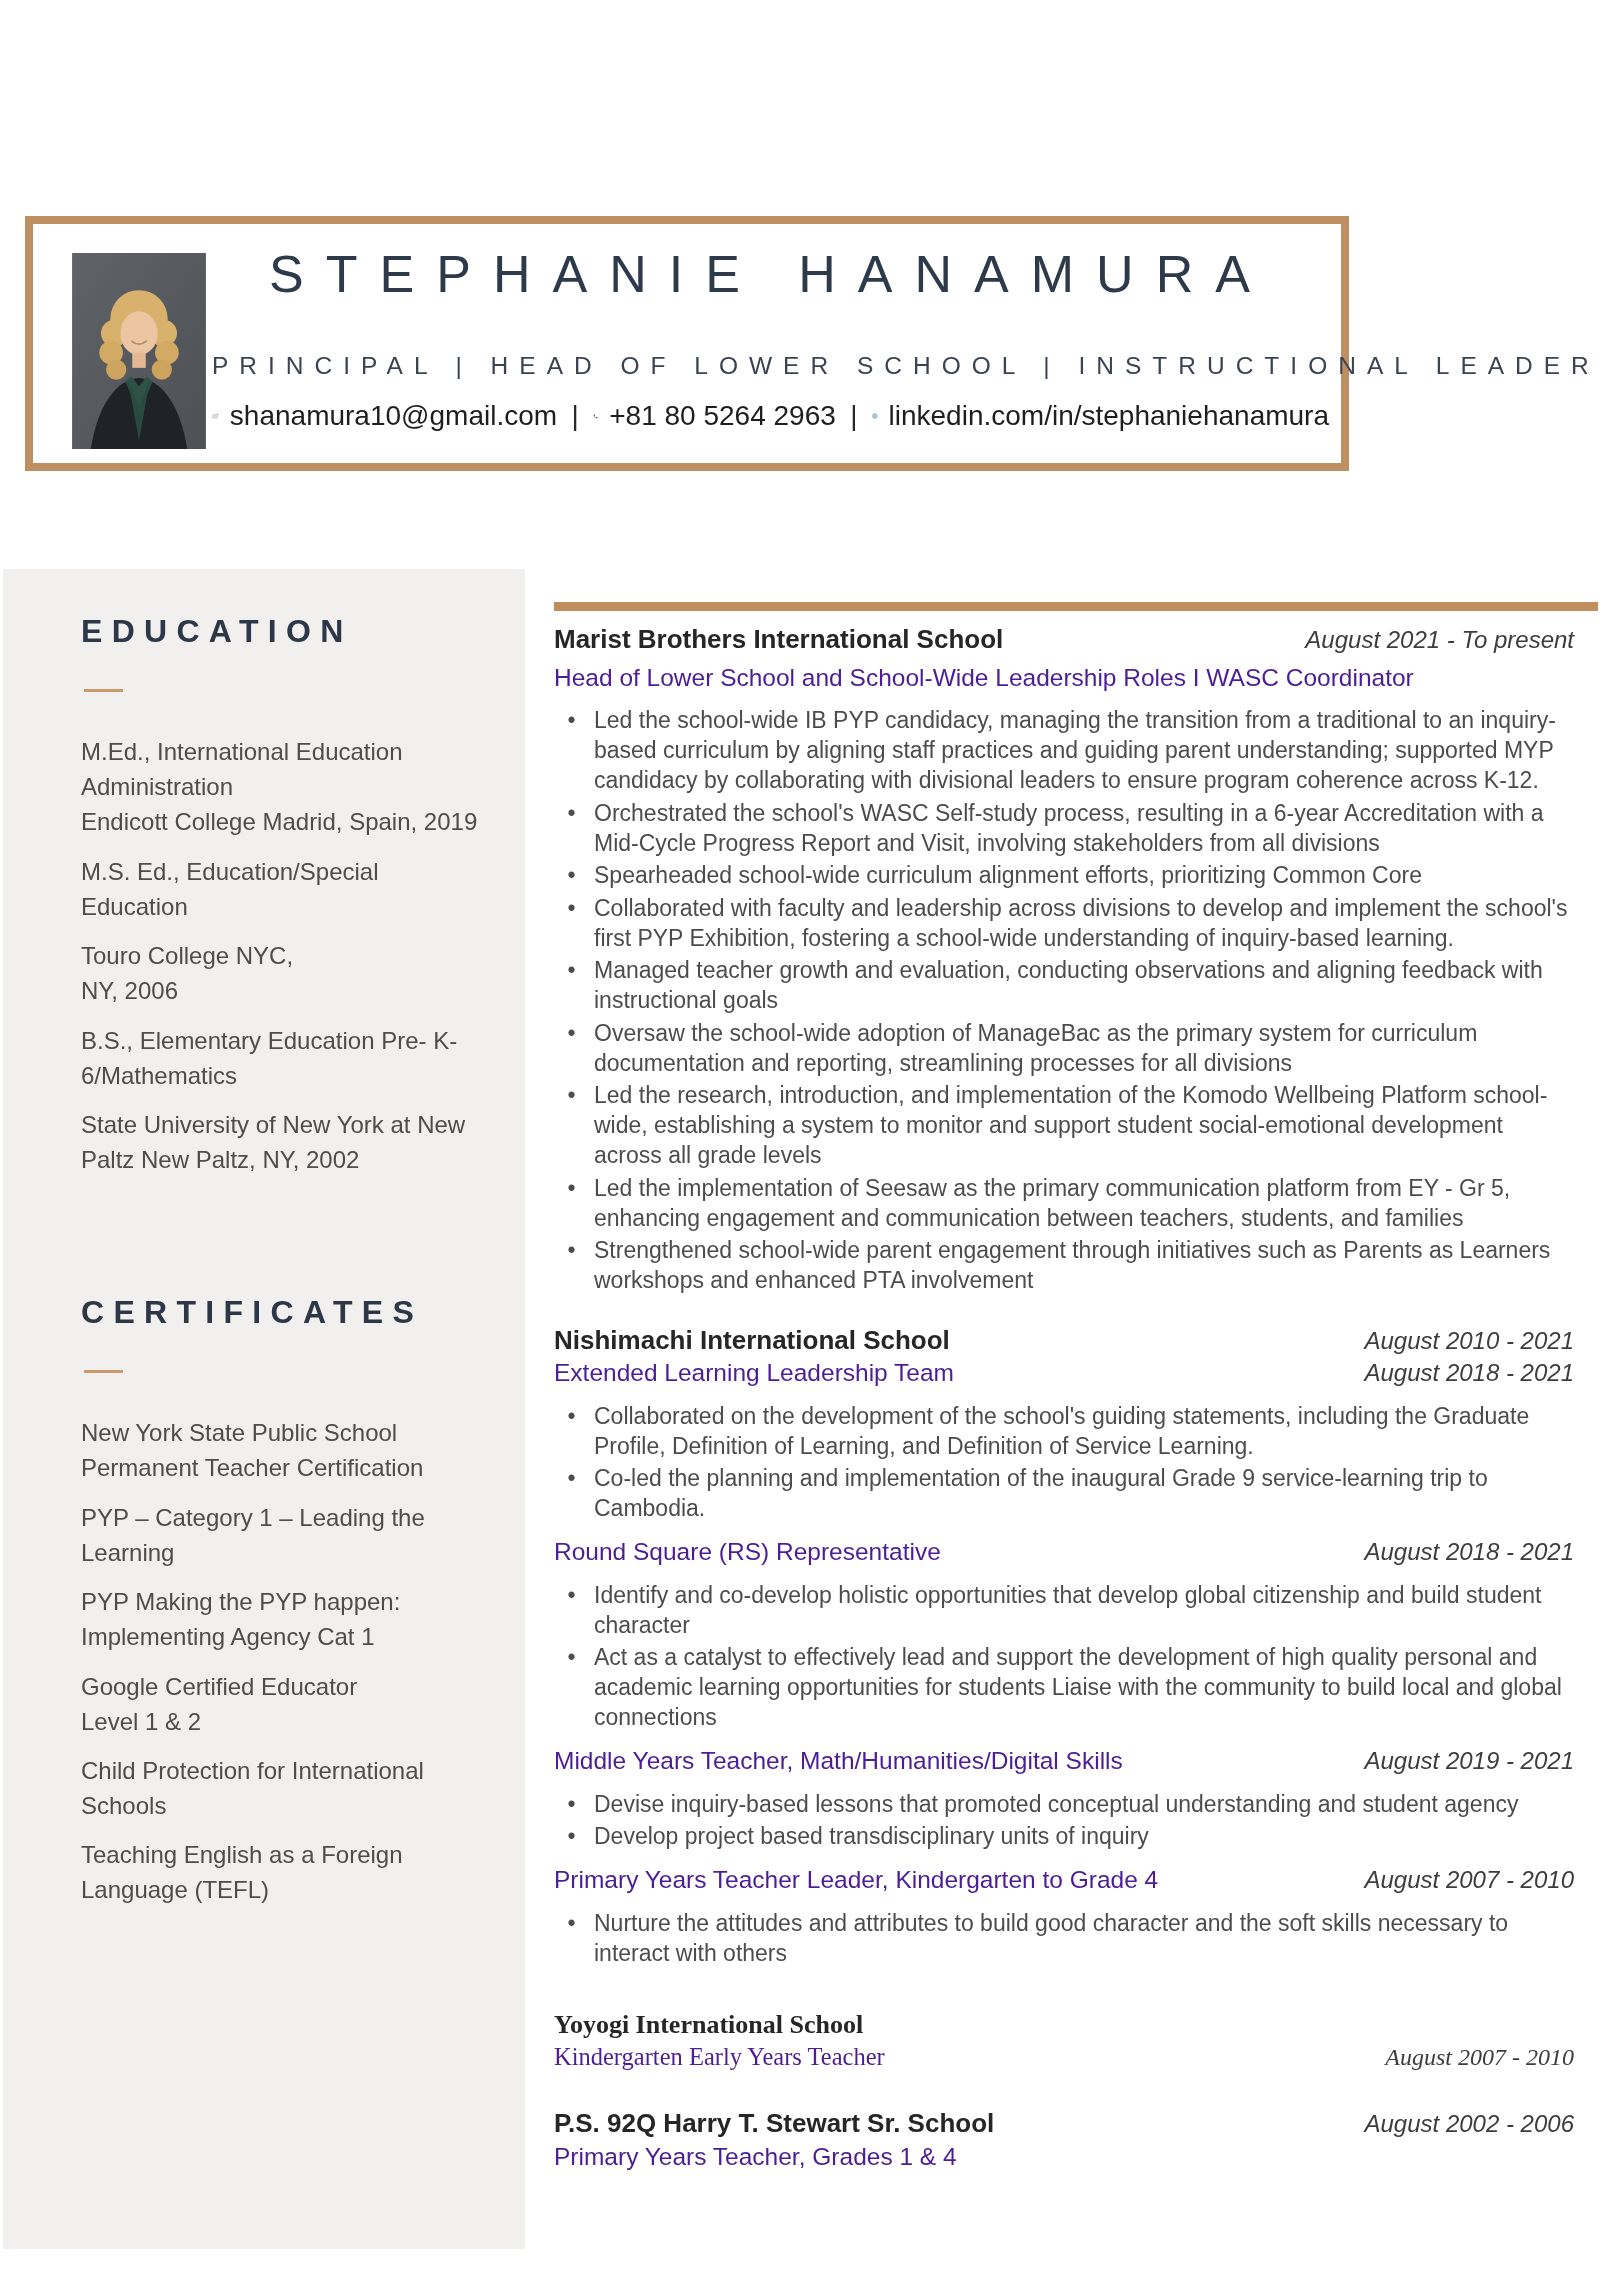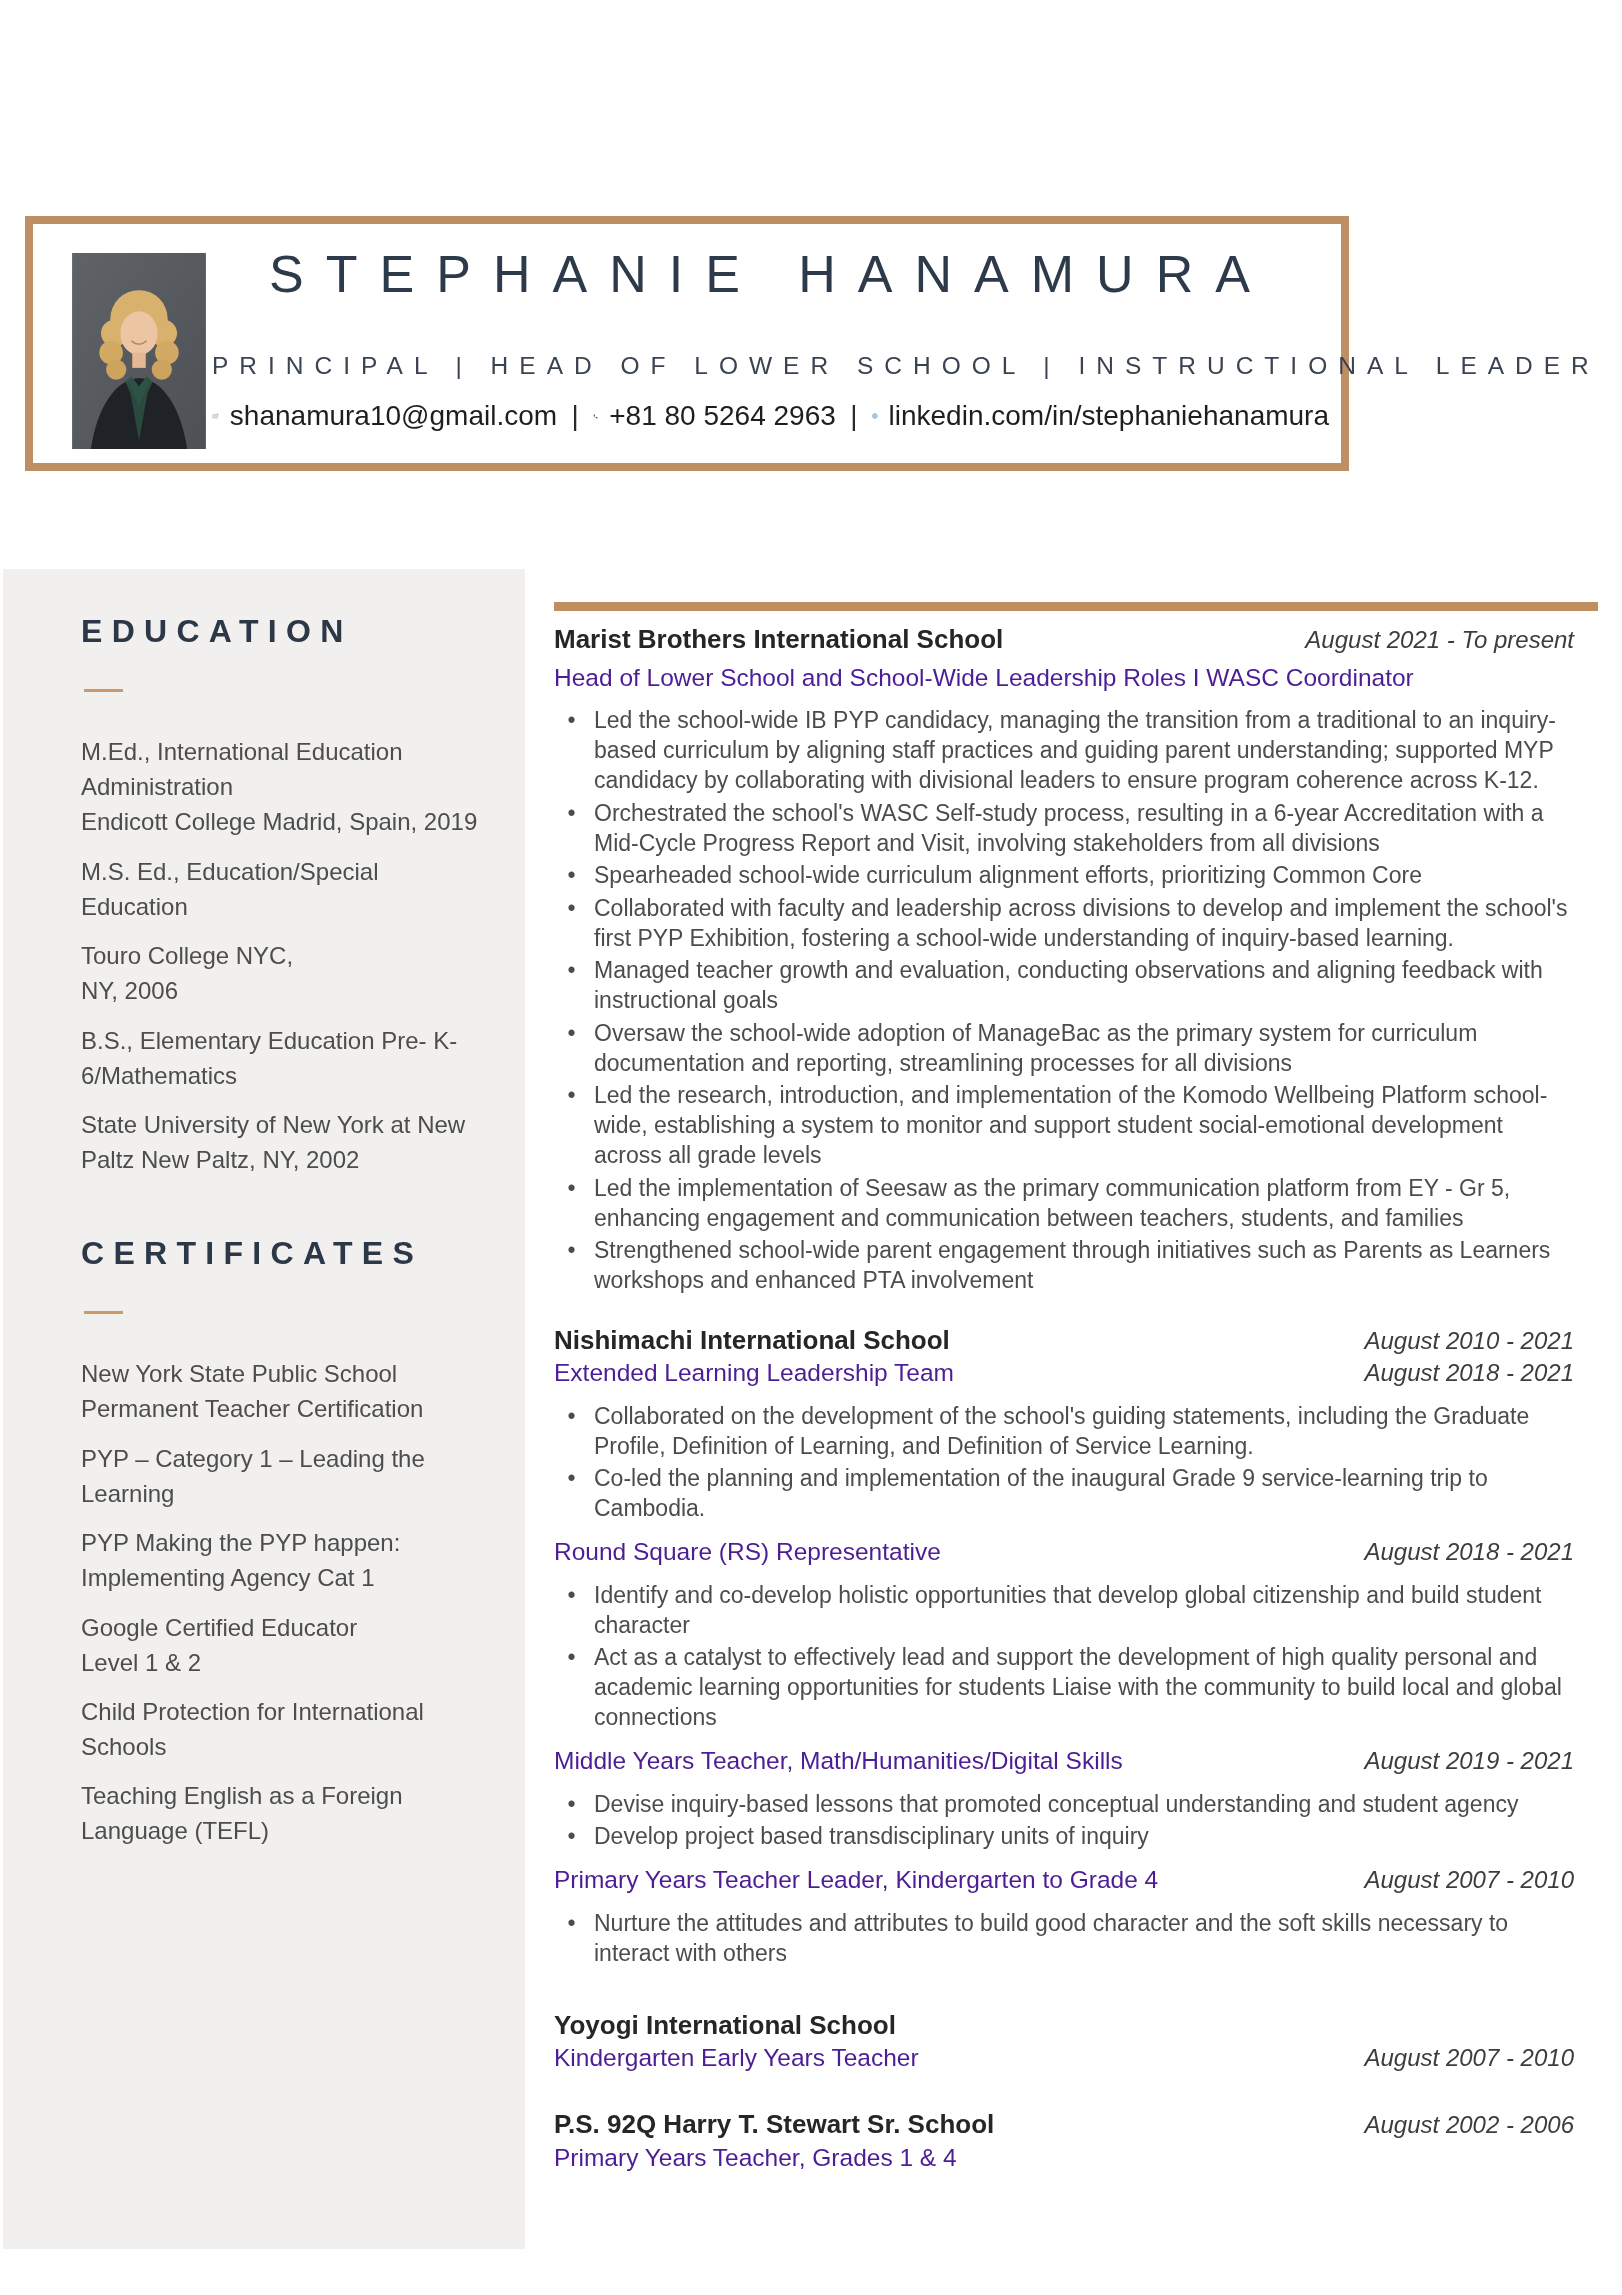--- a/index.html
+++ b/index.html
@@ -71,21 +71,21 @@
   }
   .side-entry {
     font-size:24px; line-height:35px;
     color:#4d4d4d;
     margin:14.4px 0 0 0;
     white-space:pre-line;
   }
   .side-entry.first { margin-top:42px; }
   .side-entry.tight { margin-top:0; }
   .side-entry.gap   { }
-  .certs-heading { margin-top:58px; }
+  .certs-heading { margin-top:117px; }
 
   
   .main { position:absolute; left:554px; top:565px; width:1044px; }
   .section-banner { display:flex; align-items:flex-start; }
   .banner-box {
     width:483px; height:108px;
     background:#2e3847;
     box-sizing:border-box; padding-top:16px;
     text-align:center;
   }
@@ -100,21 +100,21 @@
     padding-right:24px;
   }
   .company { font-size:26px; font-weight:bold; color:#262626; }
   .job-date { font-size:24px; font-style:italic; color:#3d3d3d; white-space:nowrap; }
   .job-subtitle, .role-title { font-size:24.5px; color:#4c1d95; }
   .job-subtitle { margin-top:8.5px; }
   .marist-row { margin-top:13.5px; }
   .nishimachi-block { margin-top:30px; }
   .role-row.under-company { margin-top:3.4px; }
   .role-row.spaced { margin-top:15px; }
-  .yoyogi-block { margin-top:42px; }
+  .yoyogi-block { margin-top:42px;font-family:Liberation Serif, serif; }
   .ps-block { margin-top:37px; }
 
   ul.bullets {
     list-style:none;
     margin:13.5px 0 0 0;
     padding:0 24px 0 0;
   }
   ul.bullets li {
     position:relative;
     padding-left:40px;

